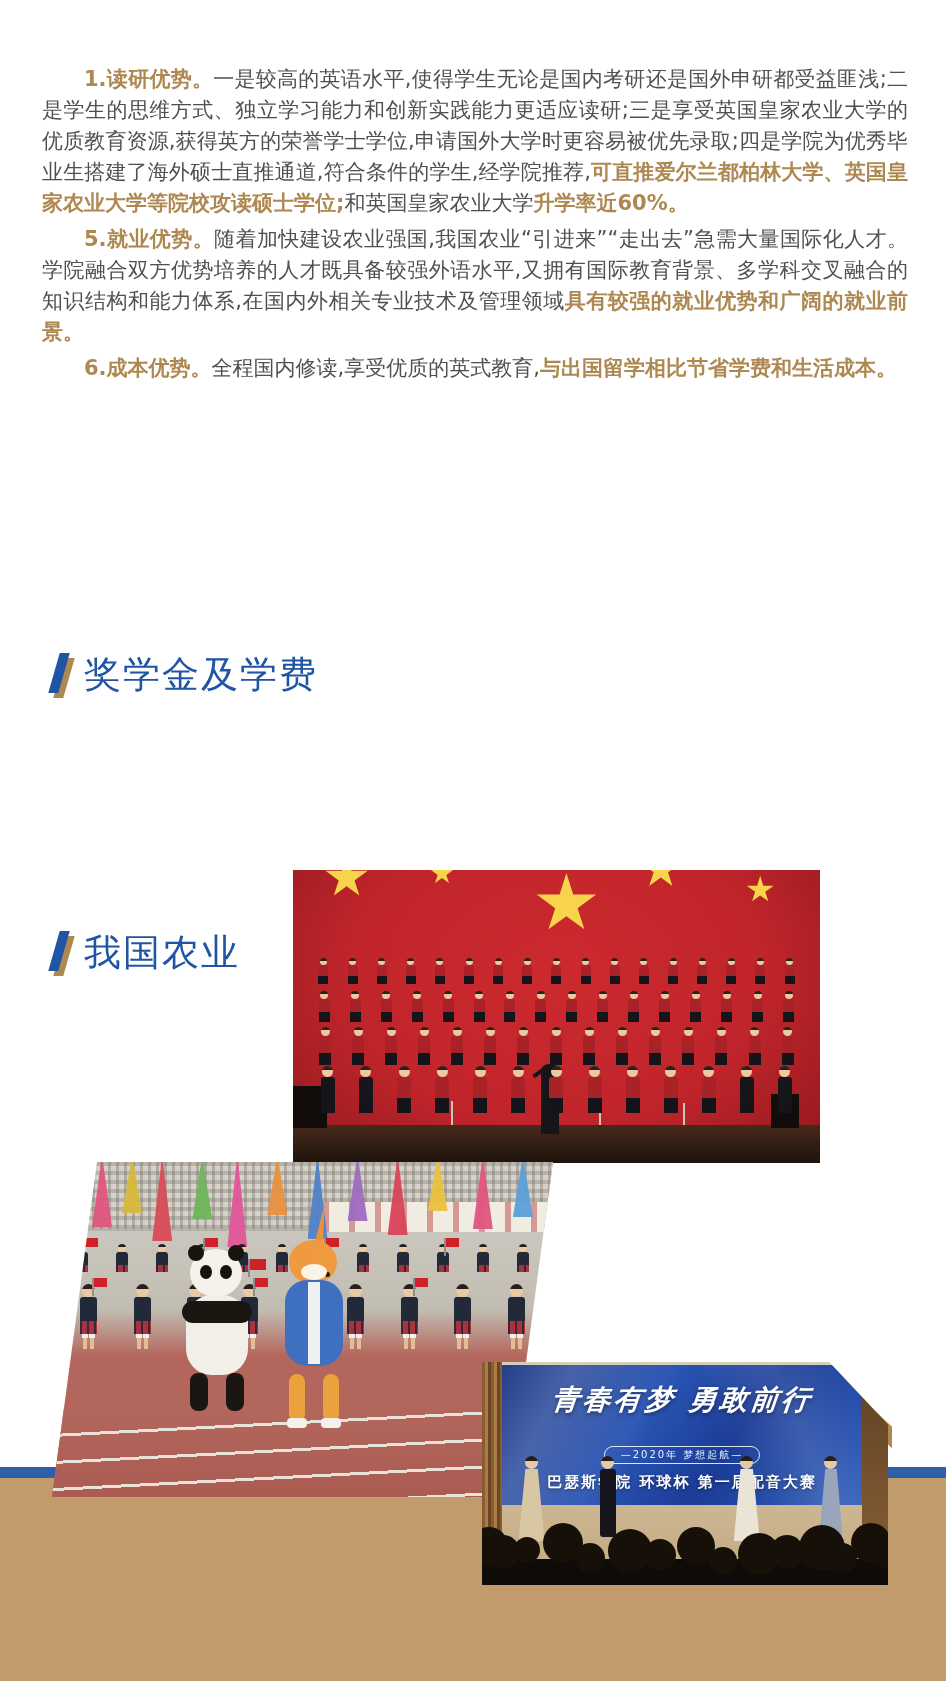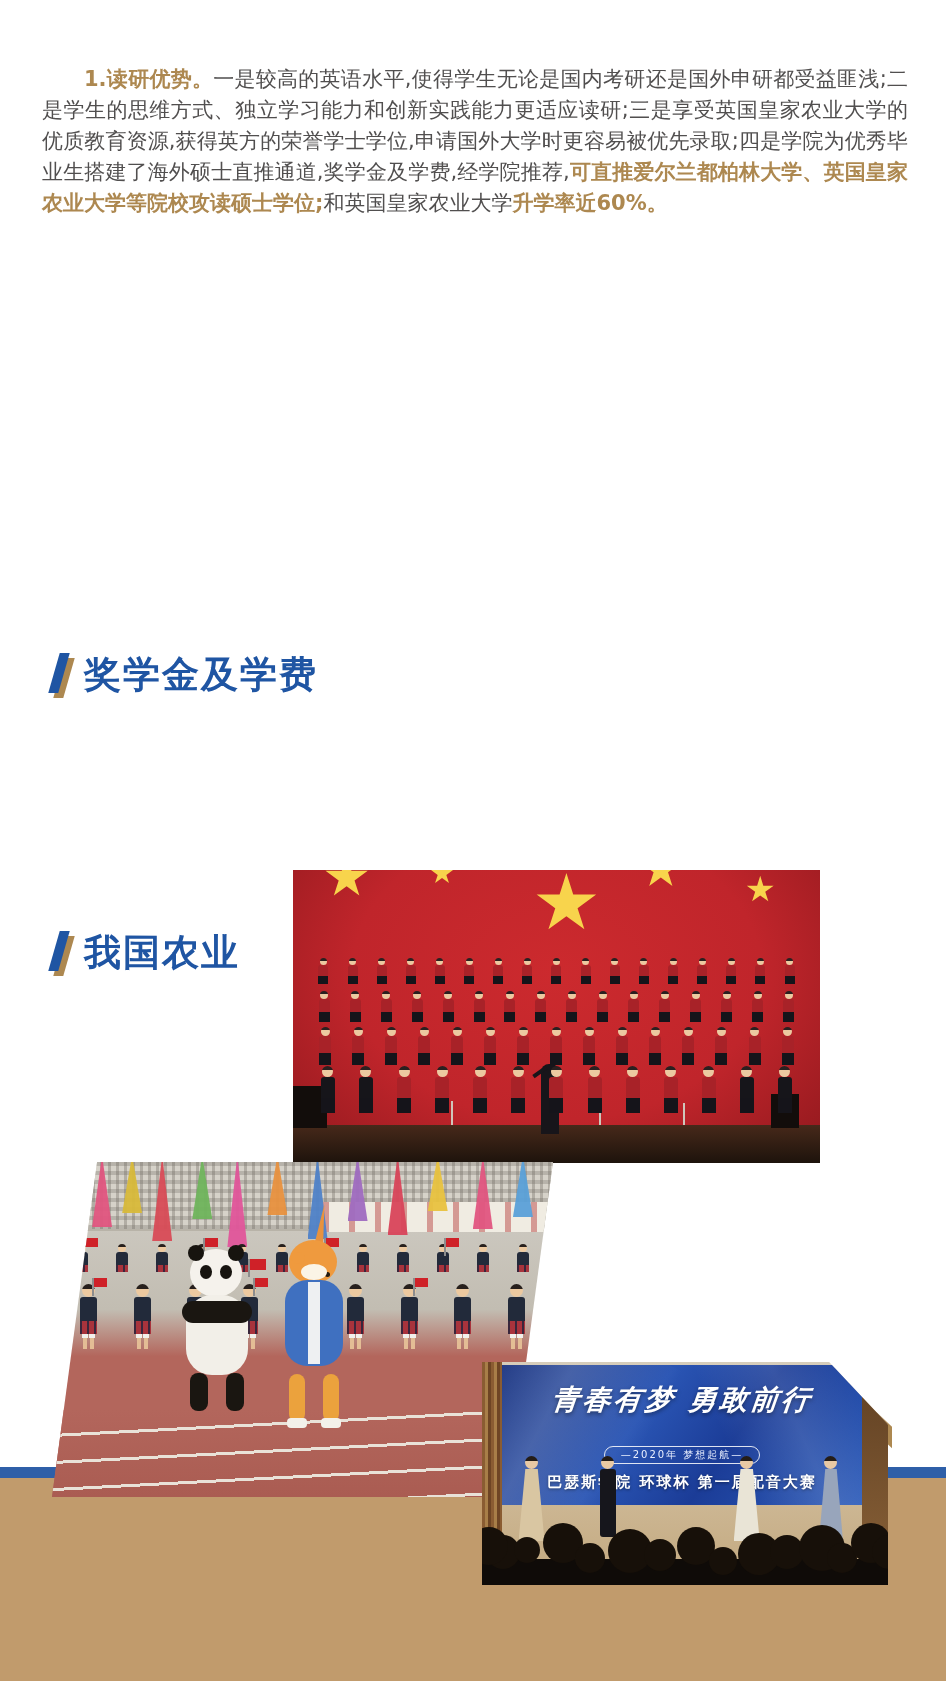--- a/index.html
+++ b/index.html
@@ -12,21 +12,21 @@
          text-align:justify;}
   .intro p{margin:0 0 5px 0;text-indent:2em;}
   .gs{color:var(--gold,#ad8850);font-weight:bold;}
 
   
   .sec-header{position:absolute;left:50px;display:flex;align-items:center;}
   .slash{position:relative;width:26px;height:44px;margin-right:8px;}
   .slash .bar{position:absolute;width:10px;height:40px;transform:skewX(-16deg);}
   .slash .bar.gold{left:9px;top:5px;background:var(--gold,#ad8850);}
   .slash .bar.blue{left:4px;top:0;background:var(--blue,#1f55a3);}
-  .sec-title{color:var(--blue,#1f55a3);font-size:37px;font-weight:bold;
+  .sec-title{color:var(--blue,#1f55a3);font-size:37px;font-weight:normal;
              letter-spacing:2px;font-family:"DejaVu Serif","Liberation Serif",serif;}
   .badge{margin-left:28px;background:var(--gold,#ad8850);color:#fff;
          font-size:26px;font-weight:bold;letter-spacing:1px;
          padding:7px 26px;border-radius:26px;}
 
   
   .bluebox{position:absolute;left:52px;top:738px;width:824px;height:106px;
            background:var(--boxblue,#2858a4);box-sizing:border-box;
            padding:15px 30px;color:#fff;font-size:22px;line-height:38px;
            text-align:justify;}
@@ -138,21 +138,23 @@
   .performer .suitb{border-radius:3px;}
   .aud-base{position:absolute;left:0;bottom:0;width:100%;height:26px;background:#0f0b08;z-index:4;}
   .bump{position:absolute;border-radius:50%;background:#171009;z-index:4;}
 </style>
 </head>
 <body>
 
 <div class="page">
 
   <section class="intro" id="intro">
-      <p><span class="gs">1.读研优势。</span><span>一是较高的英语水平,使得学生无论是国内考研还是国外申研都受益匪浅;二是学生的思维方式、独立学习能力和创新实践能力更适应读研;三是享受英国皇家农业大学的优质教育资源,获得英方的荣誉学士学位,申请国外大学时更容易被优先录取;四是学院为优秀毕业生搭建了海外硕士直推通道,奖学金及学费,经学院推荐,</span><span class="gs">可直推爱尔兰都柏林大学、英国皇家农业大学等院校攻读硕士学位;</span><span>和英国皇家农业大学</span><span class="gs">升学率近60%。</span></p>
+      <p><span class="gs">1.读研优势。</span><span>一是较高的英语水平,使得学生无论是国内考研还是国外申研都受益匪浅;二是学生的思维方式、独立学习能力和创新实践能力更适应读研;三是享受英国皇家农业大学的优质教育资源,获得英方的荣誉学士学位,申请国外大学时更容易被优先录取;四是学院为优秀毕业生搭建了海外硕士直推通道,符合条件的学生,经学院推荐,</span><span class="gs">可直推爱尔兰都柏林大学、英国皇家农业大学等院校攻读硕士学位;</span><span>和英国皇家农业大学</span><span class="gs">升学率近60%。</span></p>
+      <p><span class="gs">5.就业优势。</span><span>随着加快建设农业强国,我国农业“引进来”“走出去”急需大量国际化人才。学院融合双方优势培养的人才既具备较强外语水平,又拥有国际教育背景、多学科交叉融合的知识结构和能力体系,在国内外相关专业技术及管理领域</span><span class="gs">具有较强的就业优势和广阔的就业前景。</span></p>
+      <p><span class="gs">6.成本优势。</span><span>全程国内修读,享受优质的英式教育,</span><span class="gs">与出国留学相比节省学费和生活成本。</span></p>
     </section>
 
   <div class="sec-header" style="top:650px;">
     <span class="slash">
       <i class="bar gold"></i>
         <i class="bar blue"></i>
     </span>
     <span class="sec-title">奖学金及学费</span>
   </div>
 

